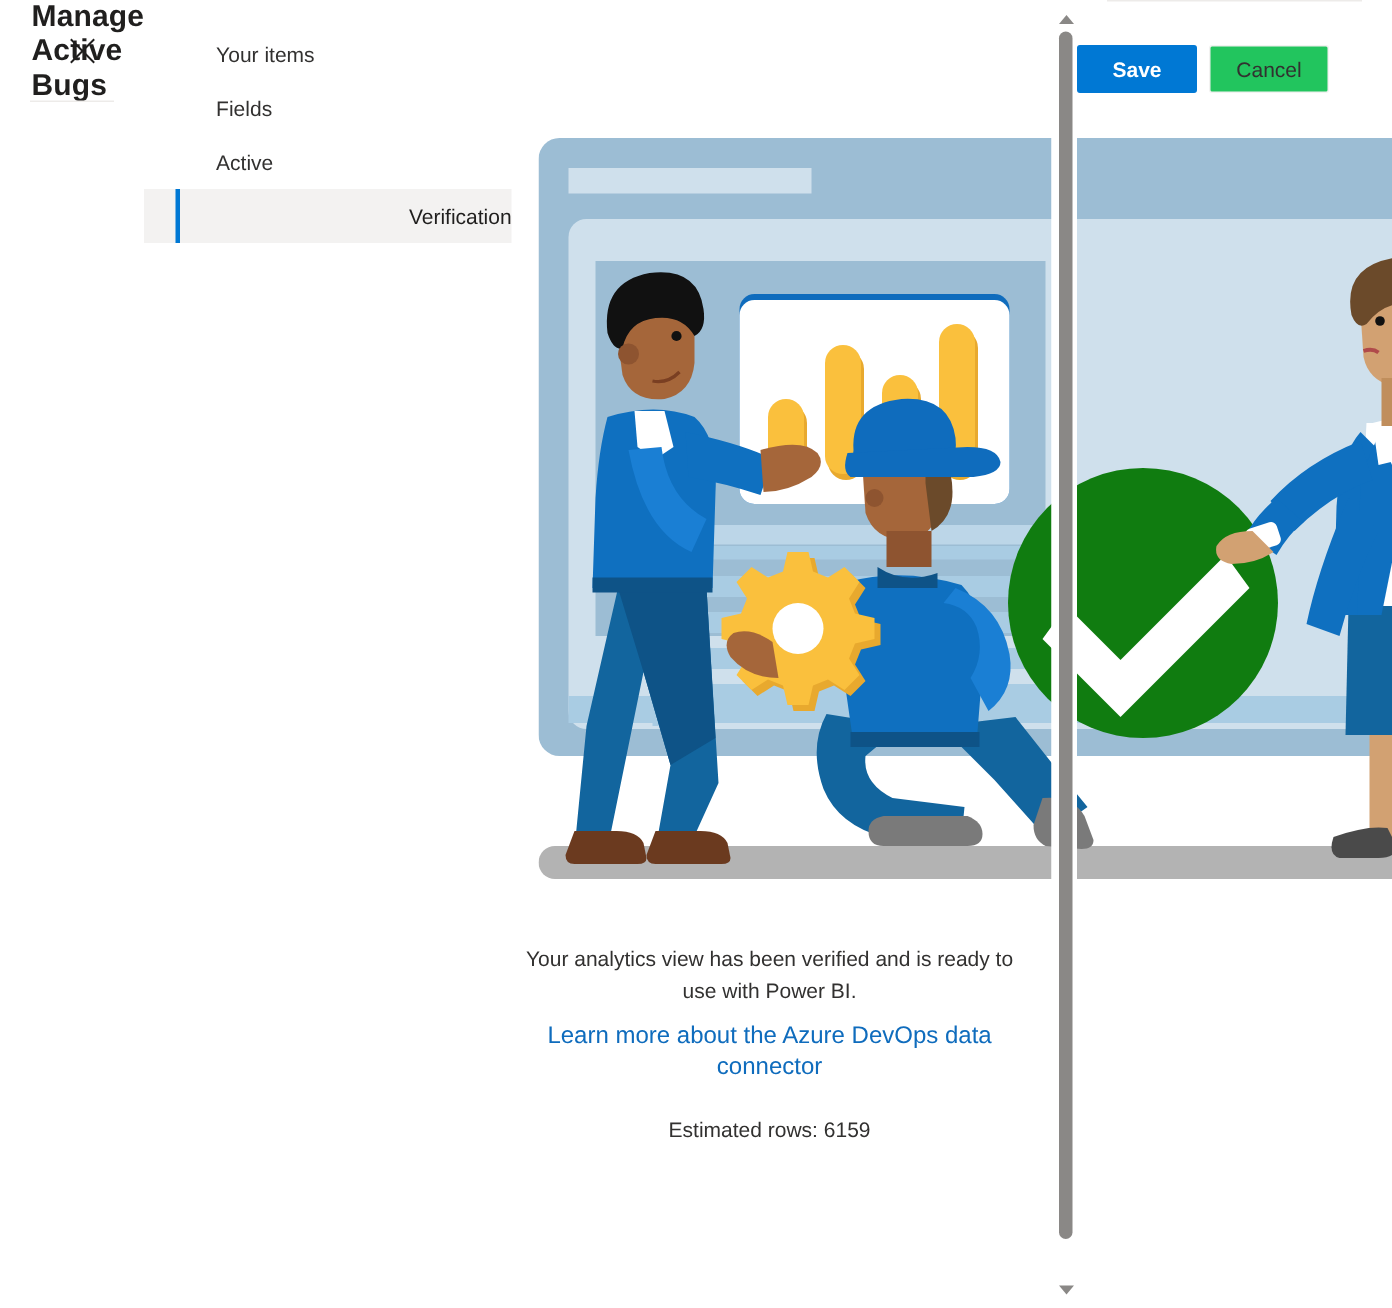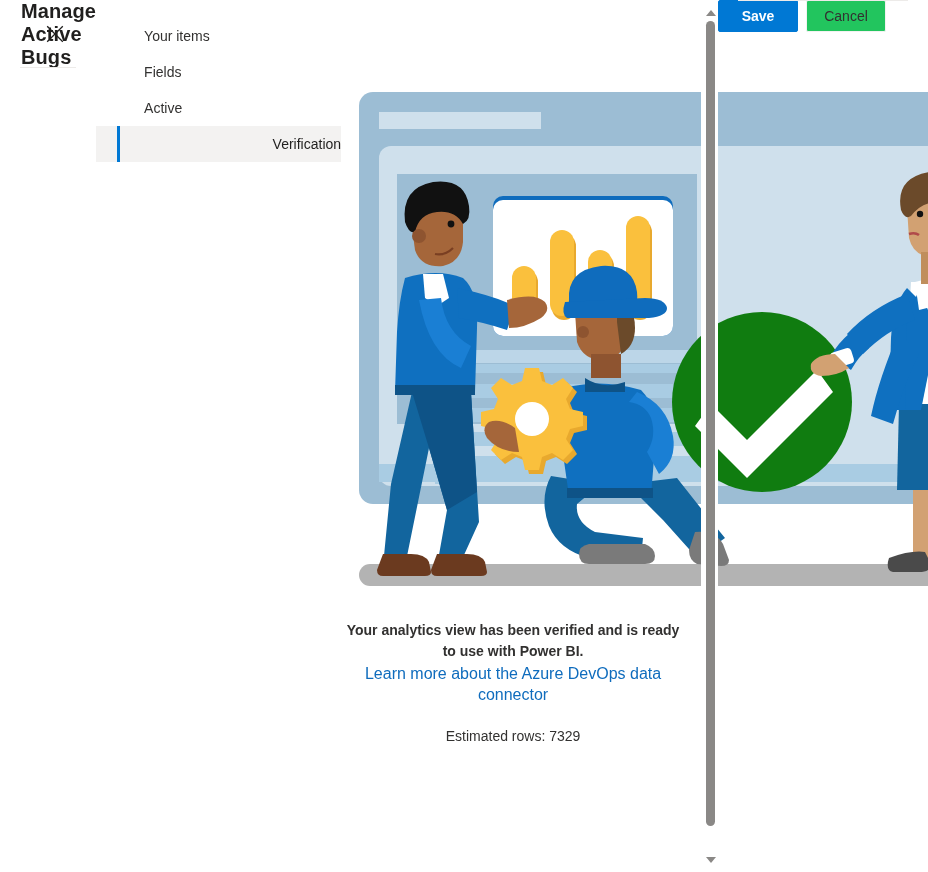--- a/index.html
+++ b/index.html
@@ -128,22 +128,21 @@
     right: 33px;
     top: 620px;
     text-align: center;
     font-size: 14px;
     line-height: 21px;
     color: #323130;
   }
   .caption-text {
     display: block;
     max-width: 430px;
-    margin: 0 auto;
-    font-weight: bold;
+    margin: 9px auto;
   }
   .caption-link {
     display: block;
     margin-top: 1px;
     color: #0f6cbd;
     text-decoration: none;
     cursor: pointer;
     font-size: 16px;
   }
   .rows-text {
@@ -201,21 +200,21 @@
     border-radius: 5px;
     cursor: pointer;
   }
 
   
   .dialog-footer {
     position: relative;
     flex: 0 0 62px;
     height: 62px;
     display: flex;
-    align-items: flex-start;
+    align-items: flex-end;
     justify-content: flex-end;
     padding-right: 42px;
     gap: 8px;
     background: #ffffff;
   }
   .footer-divider {
     position: absolute;
     left: 20px;
     right: 20px;
     top: 0;
@@ -434,21 +433,21 @@
             <path d="M550 142 Q556 140 560 143" stroke="#b04a4a" stroke-width="2.6" fill="none"></path>
 
             <rect x="562" y="160" width="24" height="32" fill="#c08e5c"></rect>
           </g>
         </svg>
       </div>
 
       <div class="caption">
         <span class="caption-text">Your analytics view has been verified and is ready to use with Power BI.</span>
         <a class="caption-link" href="#">Learn more about the Azure DevOps data connector</a>
-        <span class="rows-text">Estimated rows: 7329</span>
+        <span class="rows-text">Estimated rows: 6159</span>
       </div>
 
       <div class="scrollbar">
         <div class="sb-arrow up">
           <i></i>
         </div>
         <div class="sb-track">
           <div class="sb-thumb"></div>
         </div>
         <div class="sb-arrow down">

